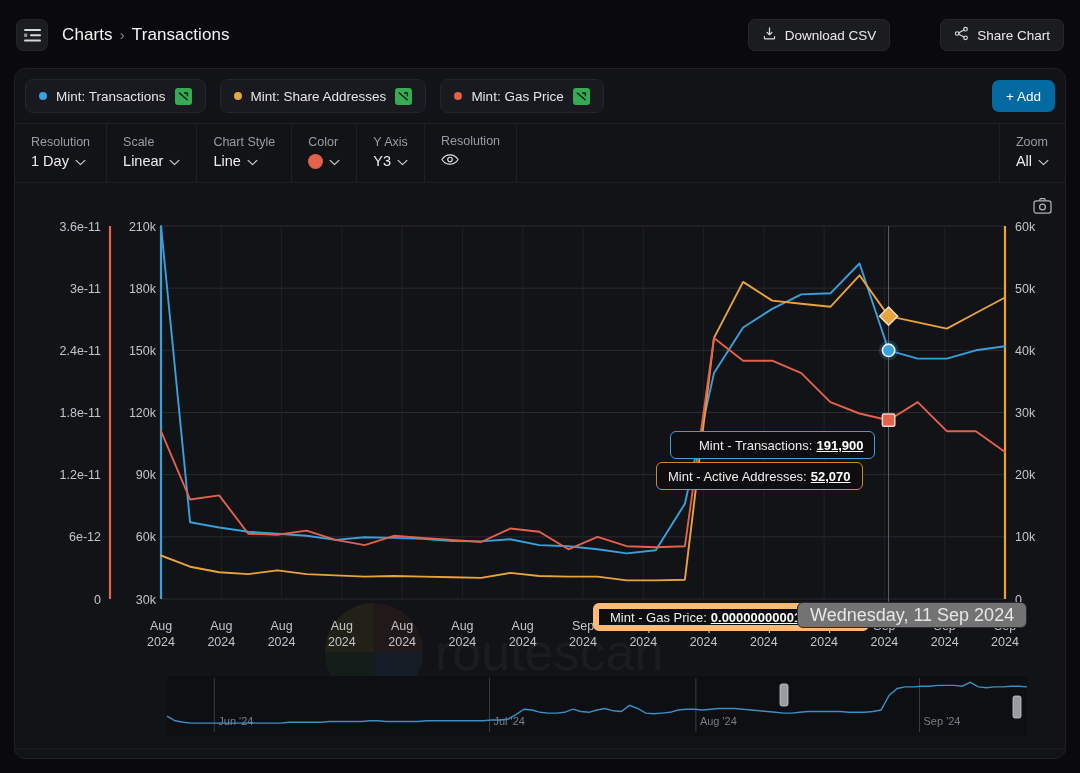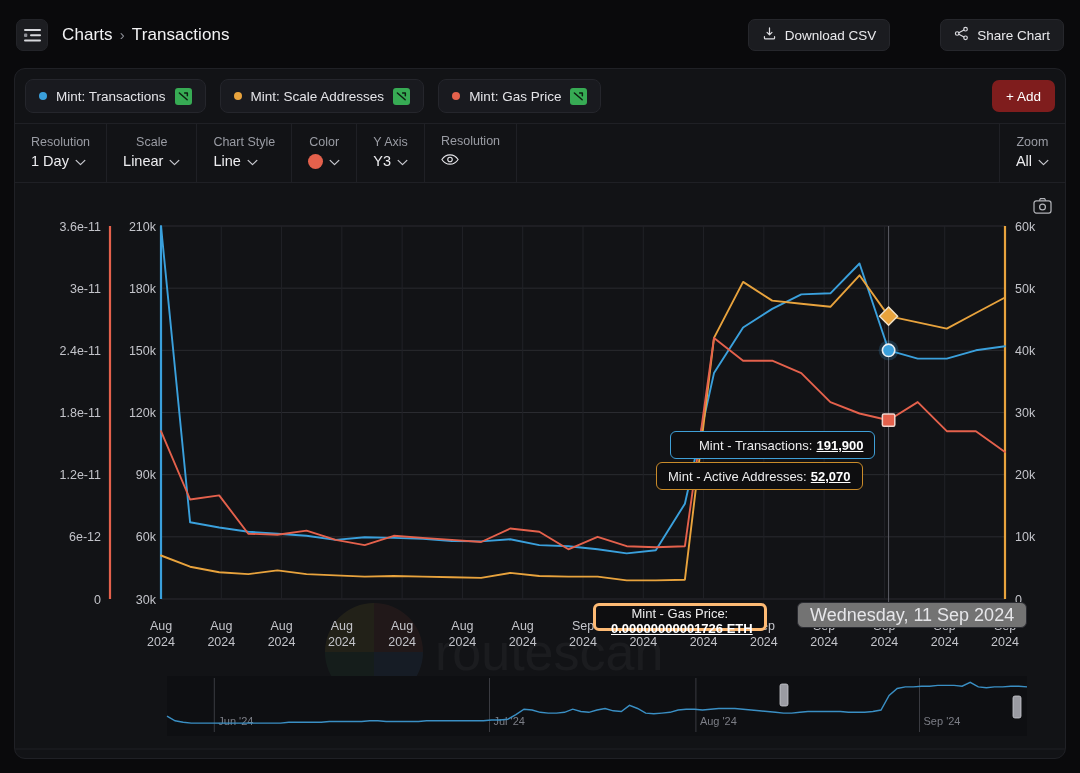--- a/index.html
+++ b/index.html
@@ -55,36 +55,36 @@
     font-size: 13.5px; color: #e4e4e8; cursor: pointer; white-space: nowrap;
   }
   .dot { width: 8px; height: 8px; border-radius: 50%; flex: none; }
   .badge {
     width: 17px; height: 17px; border-radius: 3px; flex: none;
     display: flex; align-items: center; justify-content: center;
   }
   .chips-spacer { flex: 1 1 auto; }
   .add-btn {
     height: 32px; min-width: 62px; border-radius: 7px;
-    background: #7f1d1d; color: #fff; font-size: 13.5px;
+    background: #0369a1; color: #fff; font-size: 13.5px;
     display: flex; align-items: center; justify-content: center;
     padding: 0 14px; cursor: pointer; border: none;
   }
 
   
   .controls {
     display: flex; align-items: stretch; height: 60px;
     border-top: 1px solid #1f2025; border-bottom: 1px solid #1f2025;
   }
   .ctl {
     display: flex; flex-direction: column; justify-content: center;
     gap: 3px; padding: 0 16px; border-right: 1px solid #1f2025;
     cursor: pointer; min-width: 0;
   }
-  .ctl .lbl { font-size: 12.5px; color: #9a9ca4; line-height: 1.1; text-align: center; }
+  .ctl .lbl { font-size: 12.5px; color: #9a9ca4; line-height: 1.1; }
   .ctl .val {
     font-size: 14.5px; color: #ededf0; display: flex; align-items: center;
     gap: 6px; line-height: 1.2;
   }
   .ctl-spacer { flex: 1 1 auto; border-right: 1px solid #1f2025; }
   .ctl.zoom { border-right: none; }
   .swatch { width: 15px; height: 15px; border-radius: 50%; display: inline-block; }
   .eye { display: flex; align-items: center; height: 19px; }
   .chev { display: inline-block; }
 
@@ -100,21 +100,21 @@
   
   .tt {
     position: absolute; display: flex; align-items: center;
     height: 28px; padding: 0 11px; border-radius: 6px;
     background: #0e0e10; font-size: 13px; color: #ececed;
     white-space: nowrap; pointer-events: none;
   }
   .tt b { font-weight: bold; color: #fff; margin-left: 4px; text-decoration: underline; }
   .tt.blue   { border: 1px solid #3f9fd6; padding-left: 28px; }
   .tt.orange { border: 1px solid #c98b2a; }
-  .tt.red    { border: 3px solid #fdba74; flex-direction: column; }
+  .tt.red    { border: 6px solid #fdba74; }
   .tt-date {
     position: absolute; height: 26px; padding: 0 12px; border-radius: 6px;
     background: #737373; border: 1px solid #2a2b31;
     display: flex; align-items: center; font-size: 18px; color: #e6e6e9;
     white-space: nowrap; pointer-events: none;
   }
 </style>
 </head>
 <body>
 
@@ -167,21 +167,21 @@
         <span class="badge" style="background:#37ab54">
           <svg width="11" height="11" viewBox="0 0 12 12" fill="none">
             <path d="M1.5 2.2L10 9.6" stroke="#0d1f12" stroke-width="1.6" stroke-linecap="round"></path>
             <path d="M7.2 2.2h3v3" stroke="#0d1f12" stroke-width="1.6" stroke-linecap="round" stroke-linejoin="round"></path>
           </svg>
         </span>
       </div>
 
       <div class="chip">
         <span class="dot" style="background:#e8a33d"></span>
-        <span>Mint: Scale Addresses</span>
+        <span>Mint: Share Addresses</span>
         <span class="badge" style="background:#37ab54">
           <svg width="11" height="11" viewBox="0 0 12 12" fill="none">
             <path d="M1.5 2.2L10 9.6" stroke="#0d1f12" stroke-width="1.6" stroke-linecap="round"></path>
             <path d="M7.2 2.2h3v3" stroke="#0d1f12" stroke-width="1.6" stroke-linecap="round" stroke-linejoin="round"></path>
           </svg>
         </span>
       </div>
 
       <div class="chip">
         <span class="dot" style="background:#e4614c"></span>

